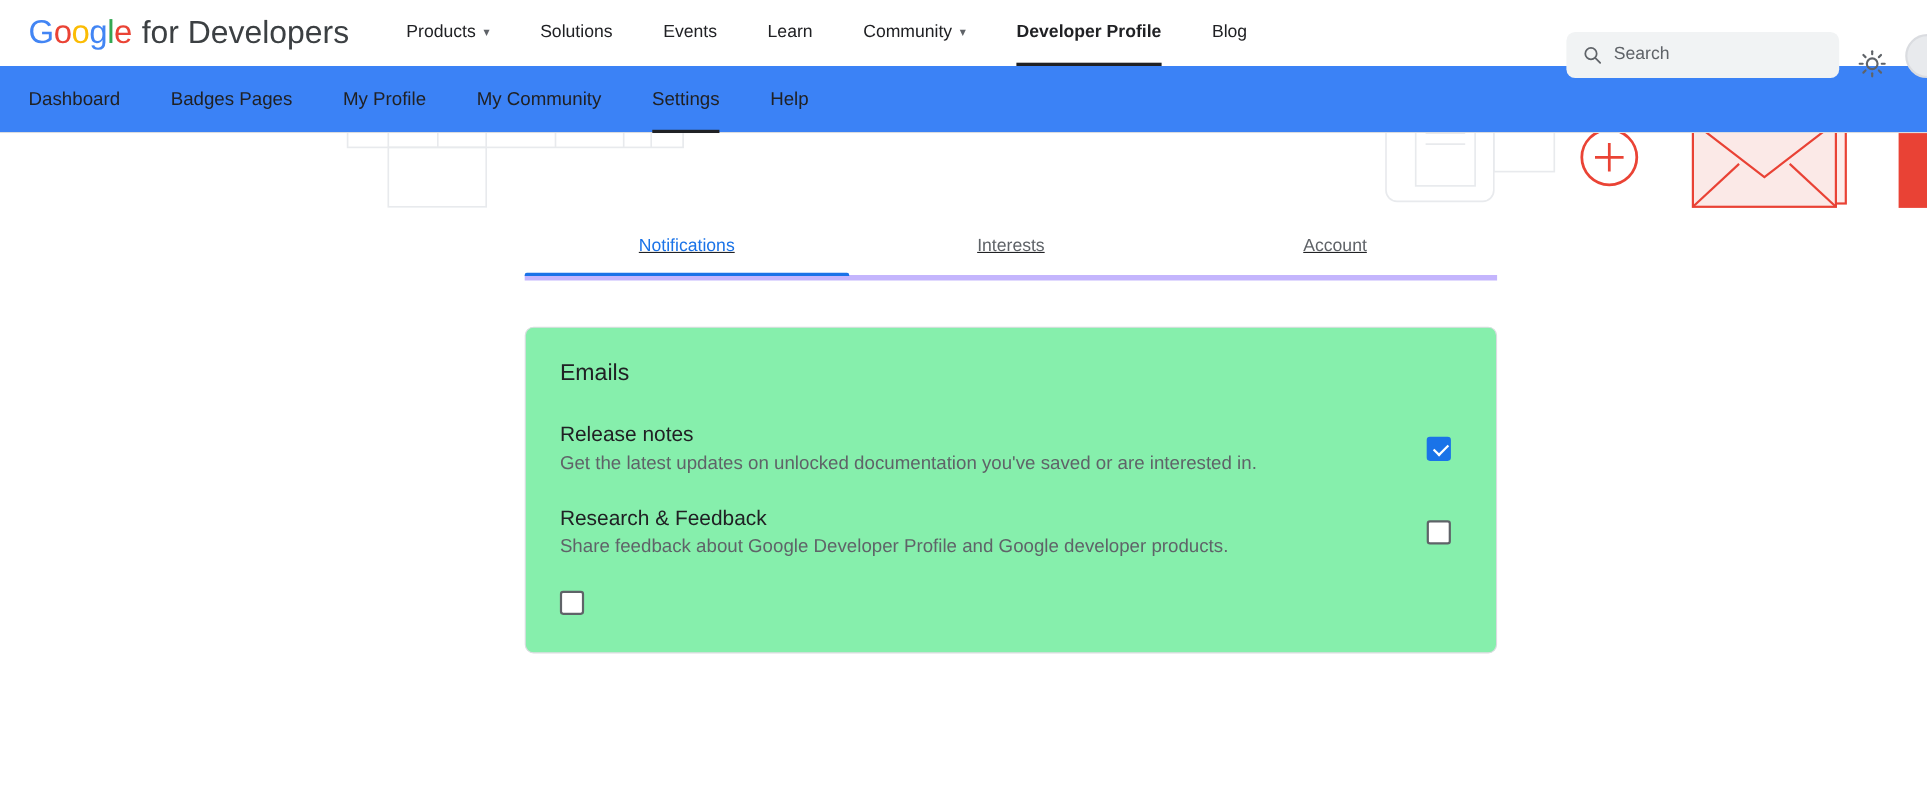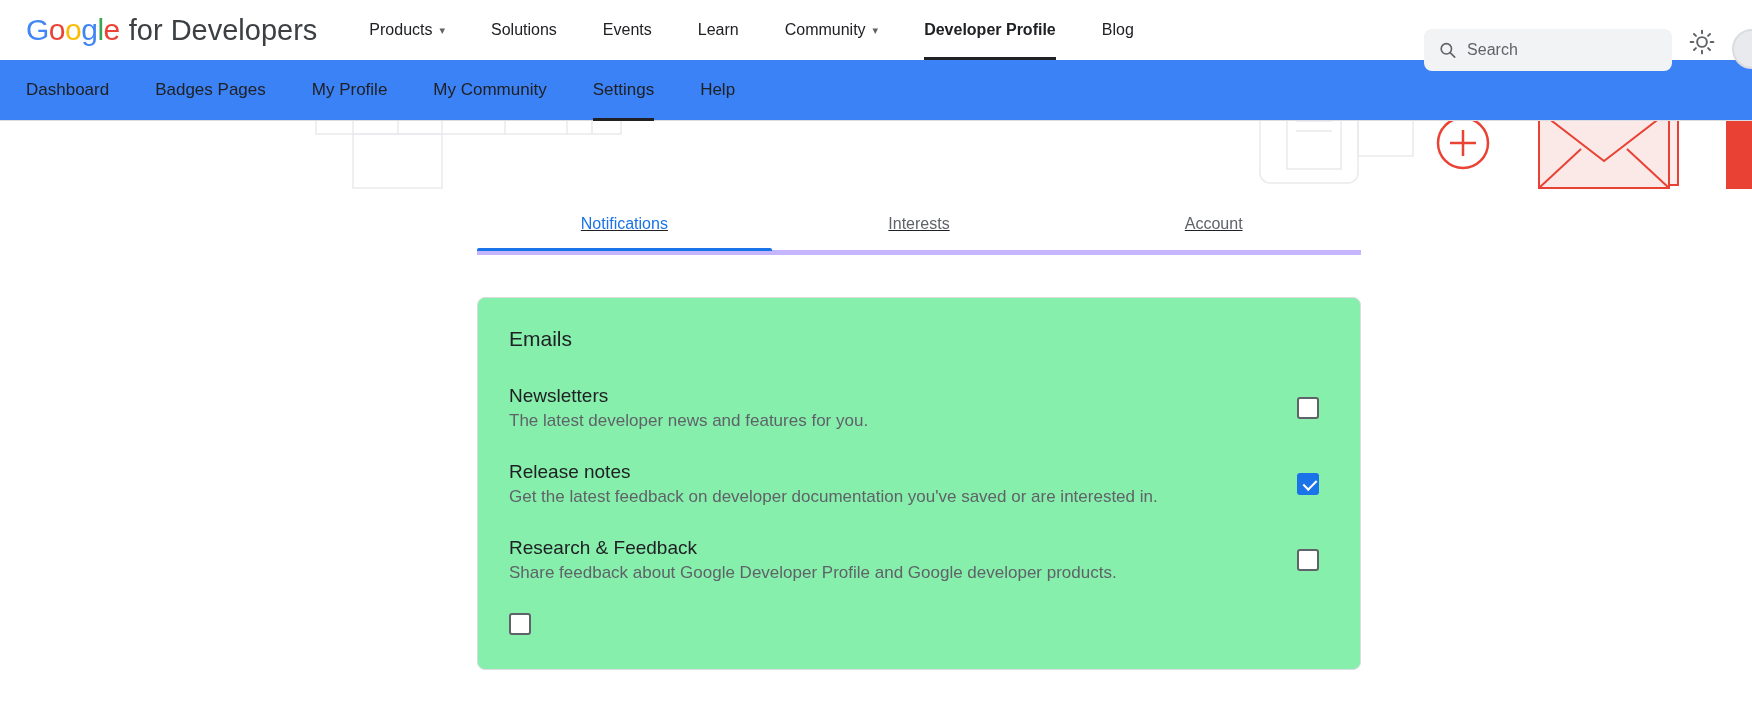--- a/index.html
+++ b/index.html
@@ -14,21 +14,21 @@
   .logo-suffix { font-size:29px; color:#3c4043; margin-left:9px; font-weight:400; }
 
   .hnav { display:flex; align-items:center; height:100%; margin-left:52px; gap:46px; }
   .hnav-item { height:100%; display:flex; align-items:center; gap:7px; font-size:16px;
     color:#202124; cursor:pointer; position:relative; white-space:nowrap; }
   .hnav-item.active { font-weight:700; }
   .hnav-item.active::after { content:""; position:absolute; left:0; right:0; bottom:0;
     height:3px; background:#202124; }
   .caret { font-size:11px; color:#5f6368; line-height:1; }
 
-  .header-right { margin-left:auto; display:flex; align-items:flex-start; gap:17px;margin-top:40px; }
+  .header-right { margin-left:auto; display:flex; align-items:flex-end; gap:17px;margin-top:40px; }
   .search-box { width:248px; height:42px; background:#f1f3f4; border-radius:8px;
     display:flex; align-items:center; padding:0 14px; gap:10px; cursor:text; }
   .search-input { border:none; outline:none; background:transparent; font-size:16px;
     color:#202124; width:100%; font-family:"Liberation Sans", sans-serif; }
   .search-input::placeholder { color:#5f6368; }
   .icon-btn { background:none; border:none; cursor:pointer; display:flex; align-items:center; }
   .avatar { width:40px; height:40px; border-radius:50%; background:#e8eaed;
     border:2px solid #dadce0; flex:0 0 auto; margin-right:-20px; cursor:pointer; }
 
   
@@ -199,32 +199,25 @@
     <span>Interests</span>
   </div>
   <div class="tab">
     <span>Account</span>
   </div>
 </div>
 
 <div class="card">
   <div class="card-title">Emails</div>
 
-  <div class="row">
-    <div class="row-text">
-      <div class="row-title">Newsletters</div>
-      <div class="row-desc">The latest developer news and features for you.</div>
-    </div>
-    <div class="checkbox" role="checkbox"></div>
-  </div>
 
   <div class="row">
     <div class="row-text">
       <div class="row-title">Release notes</div>
-      <div class="row-desc">Get the latest feedback on developer documentation you've saved or are interested in.</div>
+      <div class="row-desc">Get the latest updates on unlocked documentation you've saved or are interested in.</div>
     </div>
     <div class="checkbox checked" role="checkbox"></div>
   </div>
 
   <div class="row">
     <div class="row-text">
       <div class="row-title">Research &amp; Feedback</div>
       <div class="row-desc">Share feedback about Google Developer Profile and Google developer products.</div>
     </div>
     <div class="checkbox" role="checkbox"></div>

